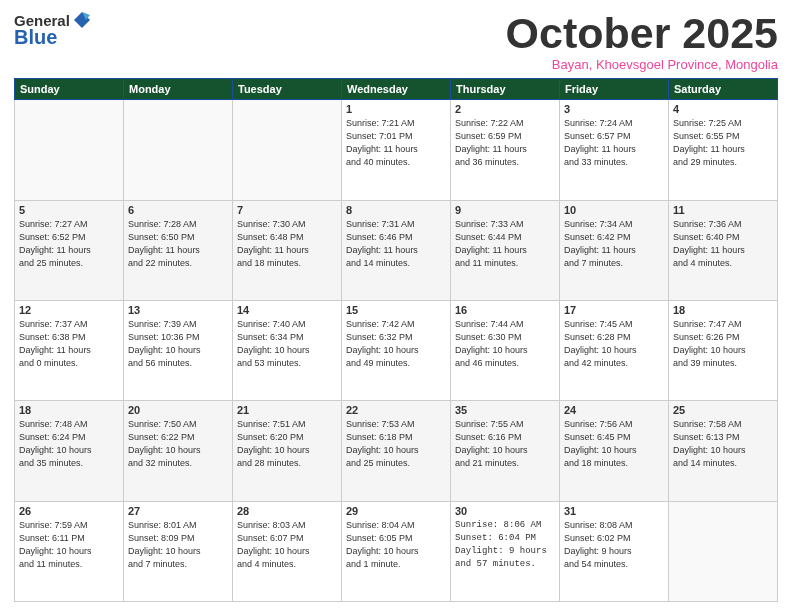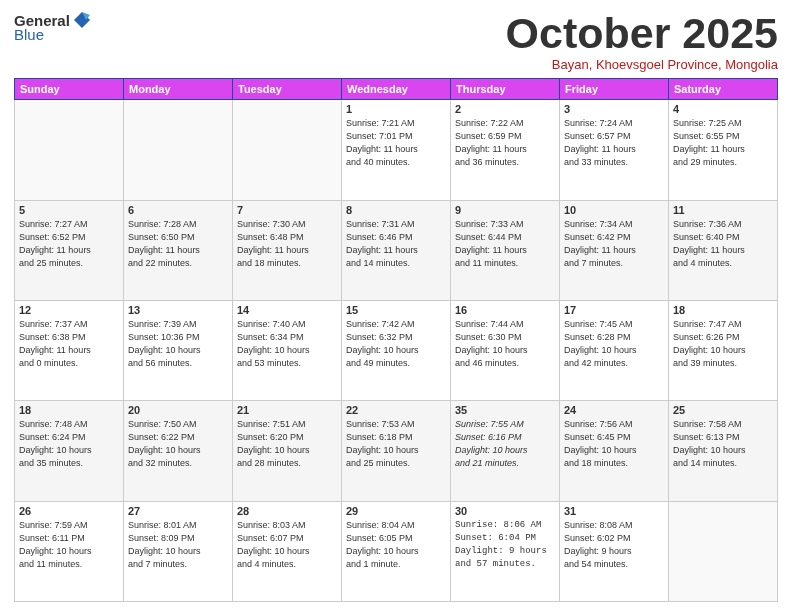--- a/index.html
+++ b/index.html
@@ -37,31 +37,31 @@
       text-align: right;
     }
     .month-title {
       font-size: 43px;
       font-weight: bold;
       color: #333;
       line-height: 1.1;
     }
     .subtitle {
       font-size: 13px;
-      color: #b91c1c;
+      color: #ec4899;
     }
     .calendar {
       flex: 1;
       border: 1px solid #ccc;
       border-collapse: collapse;
       width: 100%;
       table-layout: fixed;
     }
     .calendar th {
-      background-color: #d946ef;
+      background-color: #14532d;
       color: #fff;
       font-size: 11px;
       font-weight: bold;
       text-align: left;
       padding: 4px 5px;
       border: 1px solid #1a4d9a;
     }
     .calendar td {
       vertical-align: top;
       border: 1px solid #ccc;
@@ -98,21 +98,21 @@
 <div class="page">
   <div class="header">
     <div class="logo">
       <div class="logo-text">
         <span style="font-size:15px;font-weight:bold;color:#333;">General</span>
         <svg width="20" height="20" viewBox="0 0 20 20" style="margin:0 2px;">
           <polygon points="10,2 18,10 10,18 2,10" fill="#2563b0"></polygon>
           <polygon points="10,2 18,5 14,10 10,2" fill="#4a9fd4"></polygon>
         </svg>
       </div>
-      <span style="font-size:15px;font-weight:normal;color:#2563b0;margin-top:-4px;">Blue</span>
+      <span style="font-size:20px;font-weight:bold;color:#2563b0;margin-top:-4px;">Blue</span>
     </div>
     <div class="title-block">
       <div class="month-title">October 2025</div>
       <div class="subtitle">Bayan, Khoevsgoel Province, Mongolia</div>
     </div>
   </div>
 
   <table class="calendar">
     <thead>
       <tr>
@@ -285,21 +285,21 @@
           </td>
           <td>
             <span class="day-num">22</span>
             <div class="cell-text" style="white-space: pre-line;">Sunrise: 7:53 AM
 Sunset: 6:18 PM
 Daylight: 10 hours
 and 25 minutes.</div>
           </td>
           <td>
             <span class="day-num">35</span>
-            <div class="cell-text" style="white-space: pre-line; font-style: italic;">Sunrise: 7:55 AM
+            <div class="cell-text" style="white-space: pre-line;">Sunrise: 7:55 AM
 Sunset: 6:16 PM
 Daylight: 10 hours
 and 21 minutes.</div>
           </td>
           <td>
             <span class="day-num">24</span>
             <div class="cell-text" style="white-space: pre-line;">Sunrise: 7:56 AM
 Sunset: 6:45 PM
 Daylight: 10 hours
 and 18 minutes.</div>

